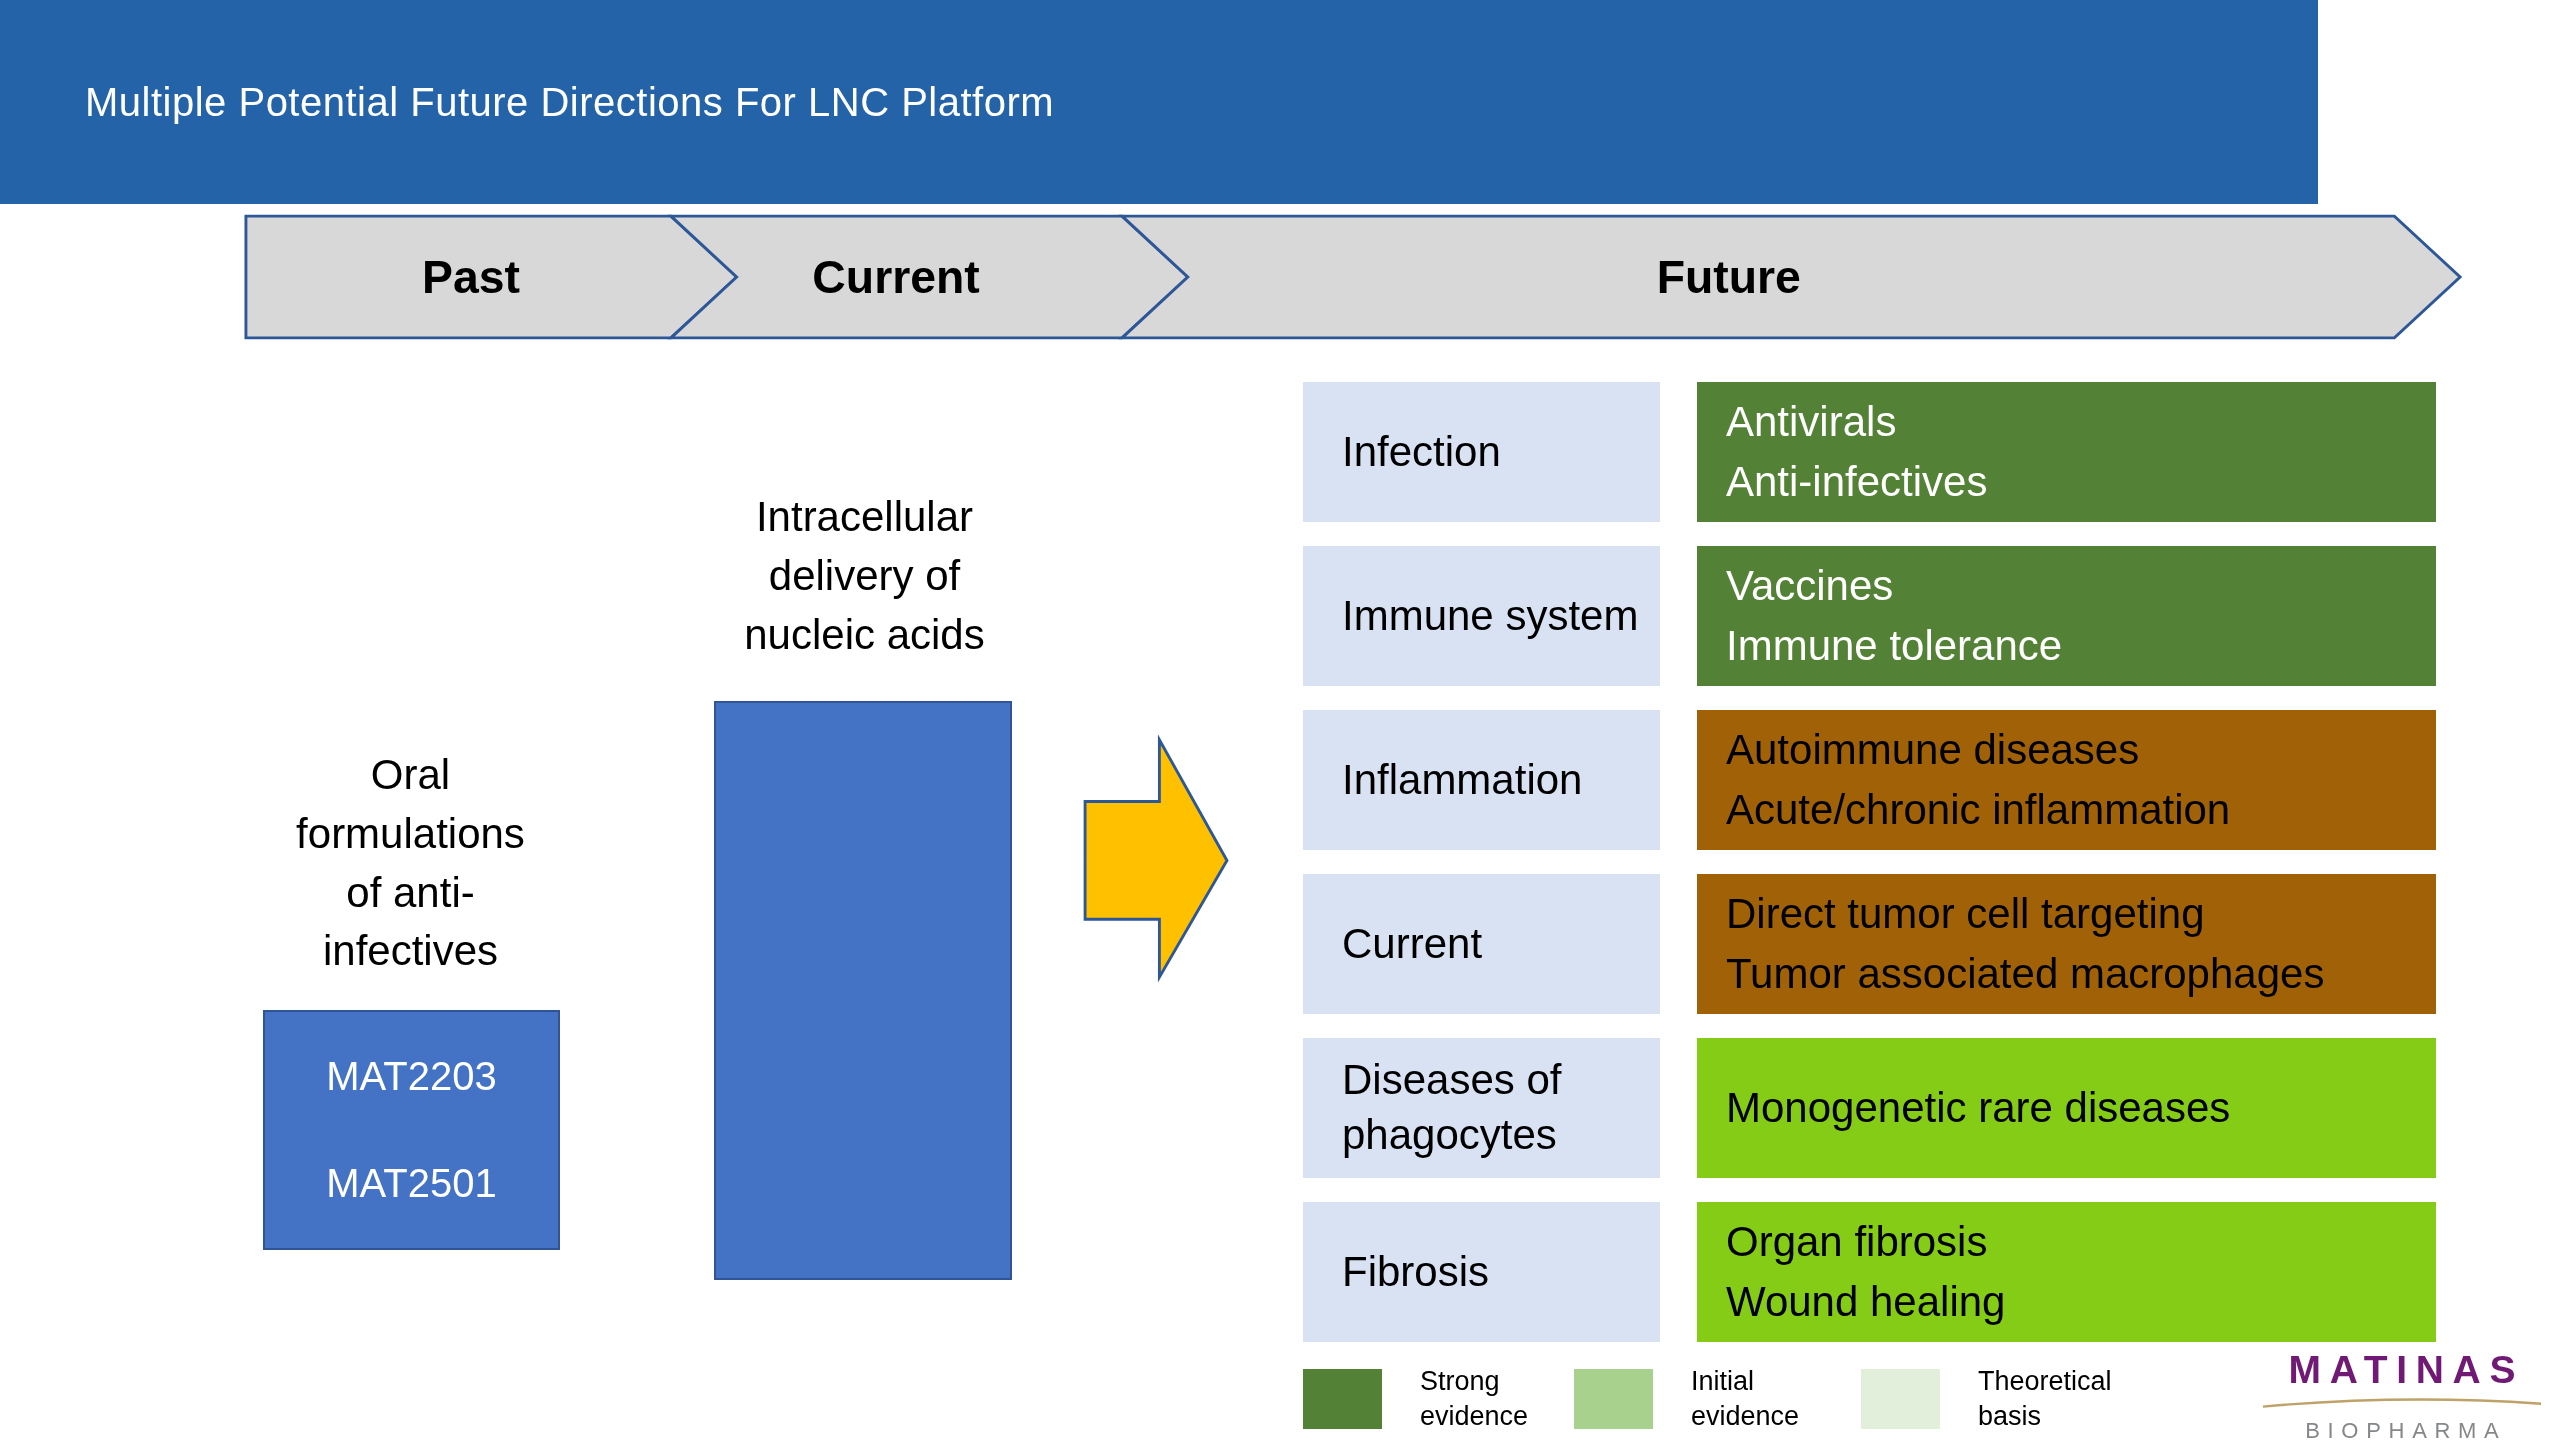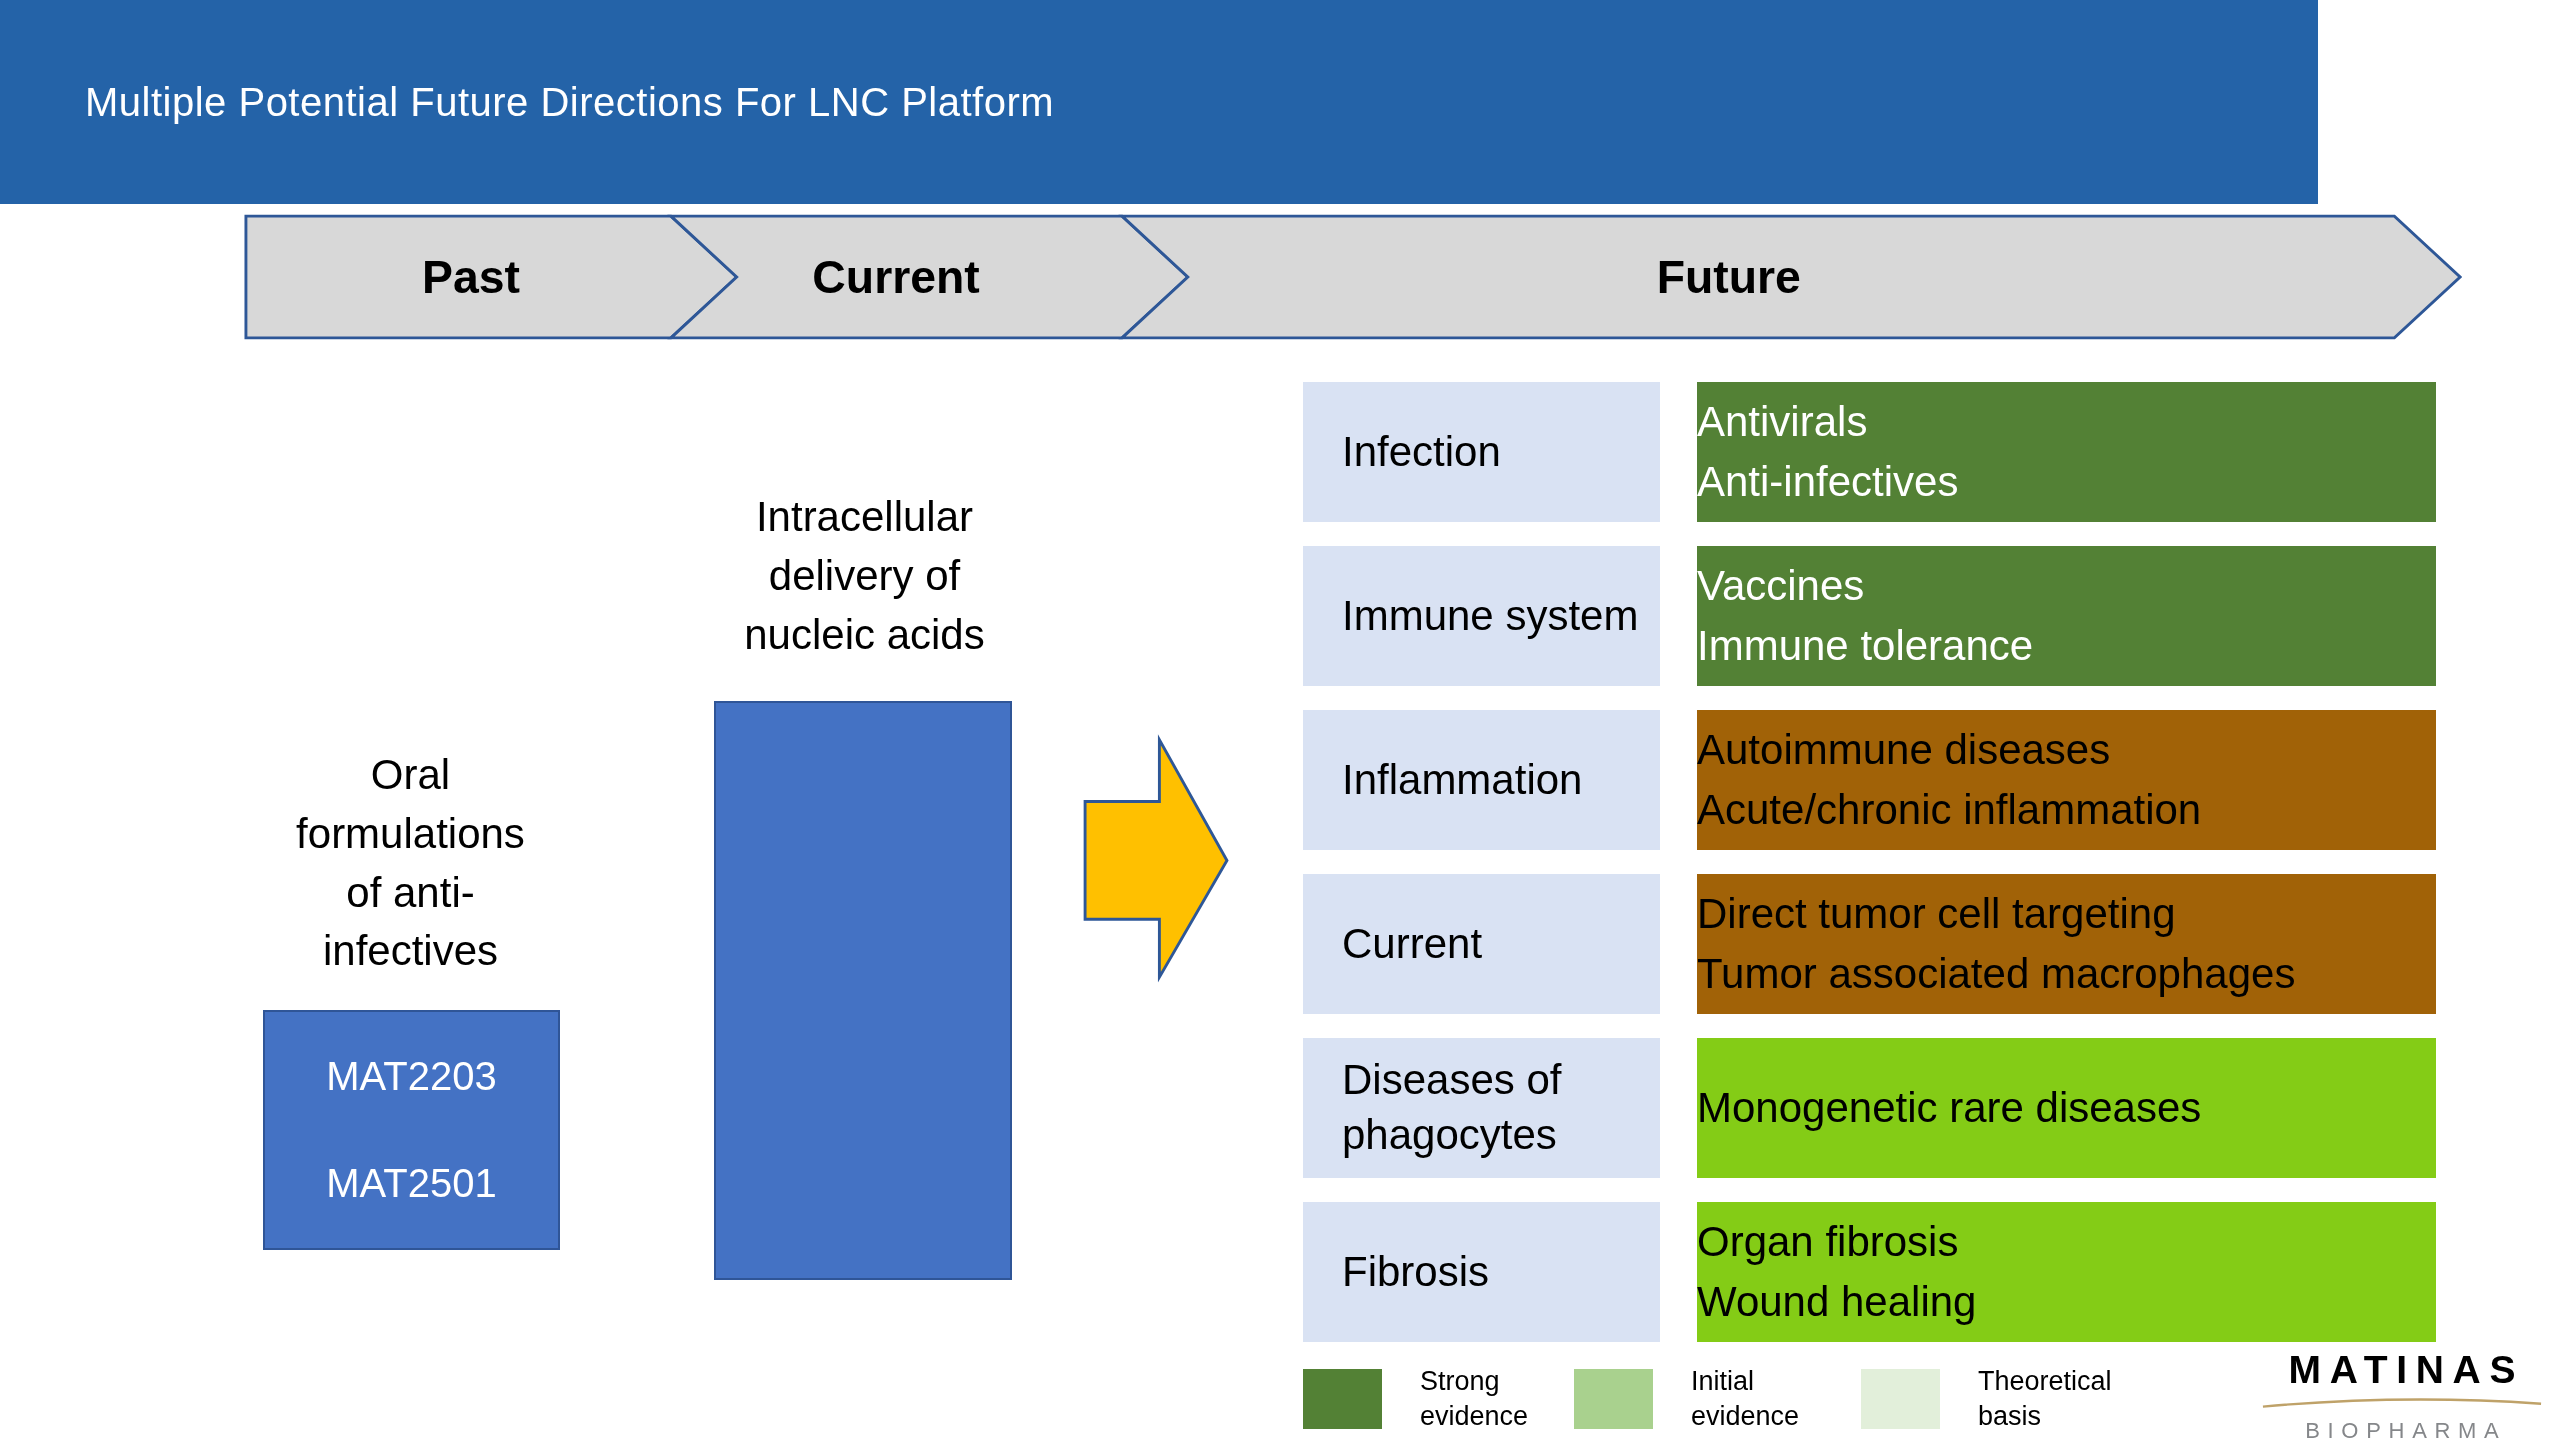--- a/index.html
+++ b/index.html
@@ -36,37 +36,37 @@
   
   .big-arrow{position:absolute;left:1080px;top:734px;width:153px;height:249px;}
 
   
   .rows{position:absolute;left:1303px;top:382px;width:1133px;
     display:flex;flex-direction:column;gap:24px;}
   .row{display:flex;gap:37px;height:140px;}
   .row .category{width:357px;background:#D9E2F3;display:flex;align-items:center;
     font-size:42px;line-height:1.3;padding-left:39px;box-sizing:border-box;}
   .row .apps{flex:1;display:flex;align-items:center;font-size:42px;line-height:1.42;
-    box-sizing:border-box;}
+    padding-left:29px;box-sizing:border-box;}
   .app-strong{background:#538135;color:#ffffff;}
   .app-initial{background:#a16207;color:#000000;}
   .app-theoretical{background:#84cc16;color:#000000;}
 
   
   .legend{position:absolute;left:1303px;top:1364px;height:68px;}
   .legend-item{position:absolute;top:0;display:flex;align-items:center;gap:38px;}
   .legend-item .swatch{width:79px;height:60px;}
   .legend-item .swatch-label{font-size:27px;line-height:1.3;}
   .sw-strong{background:#538135;}
   .sw-initial{background:#A9D18E;}
   .sw-theoretical{background:#E2EFDA;}
 
   
   .logo{position:absolute;left:2260px;top:1348px;width:284px;text-align:center;}
-  .logo .wordmark{font-size:39px;font-weight:600;letter-spacing:8.7px;color:#000000;
+  .logo .wordmark{font-size:39px;font-weight:600;letter-spacing:8.7px;color:#701a75;
     margin-right:-8.7px;}
   .logo .arc{display:block;margin:1.9px auto 0 auto;}
   .logo .subtext{font-size:22px;letter-spacing:7.7px;color:#85878A;margin-right:-7.7px;margin-top:9px;}
 </style>
 </head>
 <body>
 
 <div class="slide">
 
   <div class="header">

